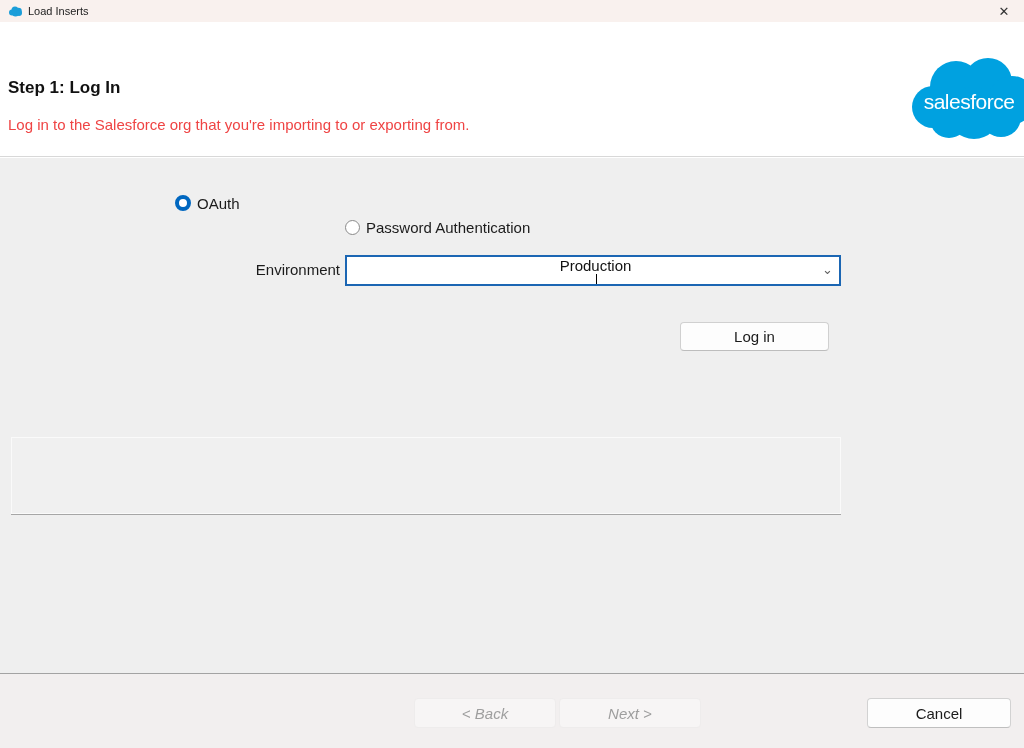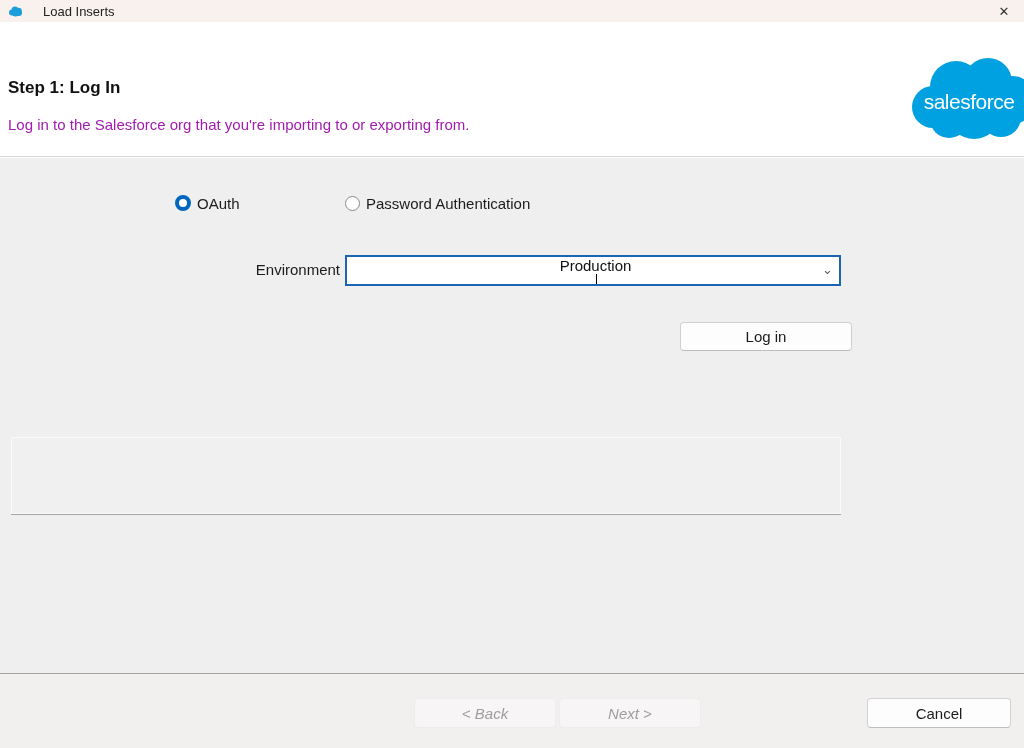--- a/index.html
+++ b/index.html
@@ -25,22 +25,22 @@
     background: #f9f1ee;
     display: flex;
     align-items: center;
   }
   .titlebar .app-icon {
     width: 15px; height: 12px;
     margin-left: 8px;
     flex: 0 0 auto;
   }
   .titlebar .title-text {
-    margin-left: 20px;
-    font-size: 13px;
+    margin-left: 5px;
+    font-size: 11px;
     color: #222;
   }
   .titlebar .close-btn {
     position: absolute;
     right: 6px; top: 0;
     width: 28px; height: 22px;
     display: flex;
     align-items: center;
     justify-content: center;
     font-size: 13px;
@@ -60,21 +60,21 @@
     position: absolute;
     left: 8px; top: 56px;
     font-size: 17px;
     font-weight: bold;
     color: #111;
   }
   .step-subtitle {
     position: absolute;
     left: 8px; top: 94px;
     font-size: 15px;
-    color: #a21caf;
+    color: #ef4444;
   }
   .sf-logo {
     position: absolute;
     top: 33px;
     right: -14px;
     width: 132px;
     height: 92px;
   }
 
   
@@ -87,21 +87,21 @@
 
   .radio-row { position: absolute; top: 35px; left: 0; width: 100%; height: 20px; text-align: right; }
   .radio-option {
     position: absolute;
     display: flex;
     align-items: center;
     cursor: pointer;
     height: 20px;
   }
   .radio-option.oauth { left: 175px; }
-  .radio-option.pwd   { left: 345px; }
+  .radio-option.pwd   { left: 345px; margin-top: 24px; }
   .radio-dot {
     width: 15px; height: 15px;
     border-radius: 50%;
     background: #fff;
     border: 1px solid #8a8a8a;
     flex: 0 0 auto;
   }
   .radio-dot.selected {
     border: 4.5px solid #0067c0;
     width: 16px; height: 16px;
@@ -158,21 +158,21 @@
     display: flex;
     align-items: center;
     justify-content: center;
     font-size: 15px;
     border-radius: 4px;
     cursor: pointer;
   }
   .login-btn {
     position: absolute;
     left: 680px; top: 164px;
-    width: 172px; height: 29px;
+    width: 149px; height: 29px;
     background: #fdfdfd;
     border: 1px solid #d0d0d0;
     border-bottom-color: #bdbdbd;
     color: #1b1b1b;
   }
 
   .message-box {
     position: absolute;
     left: 11px; top: 279px;
     width: 830px; height: 77px;

